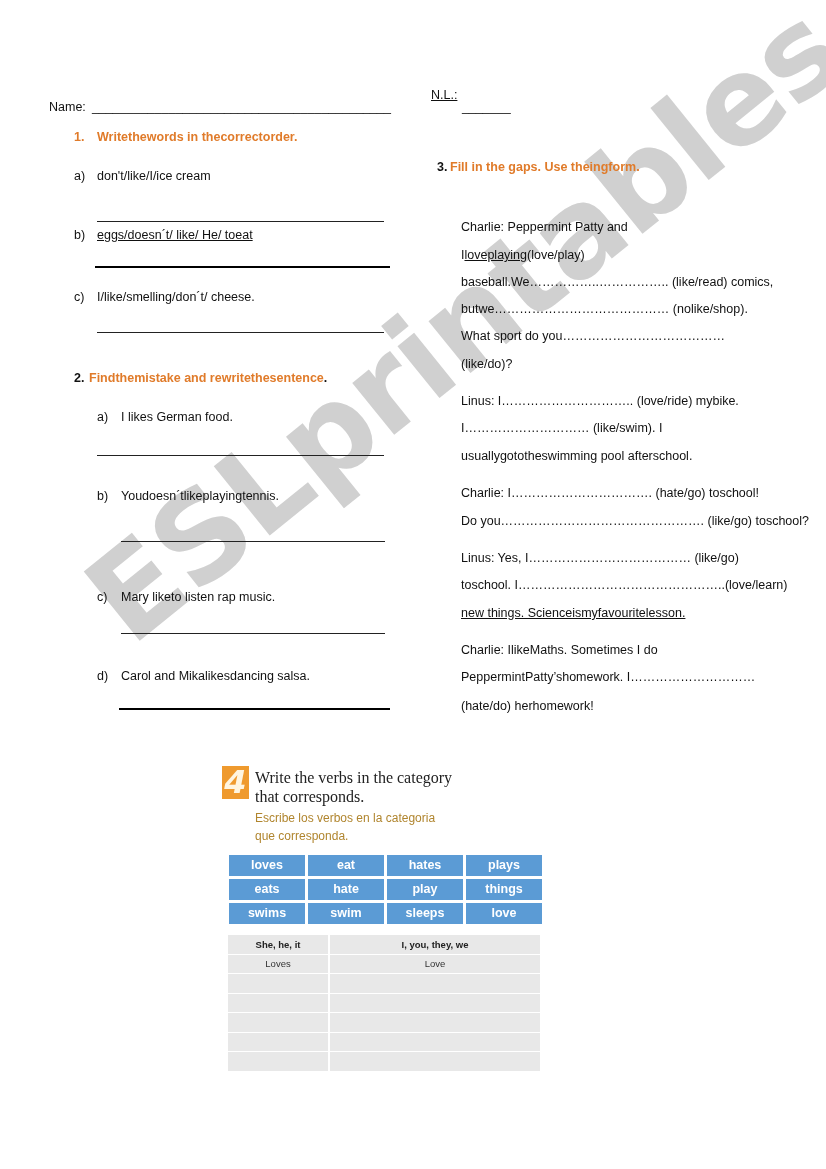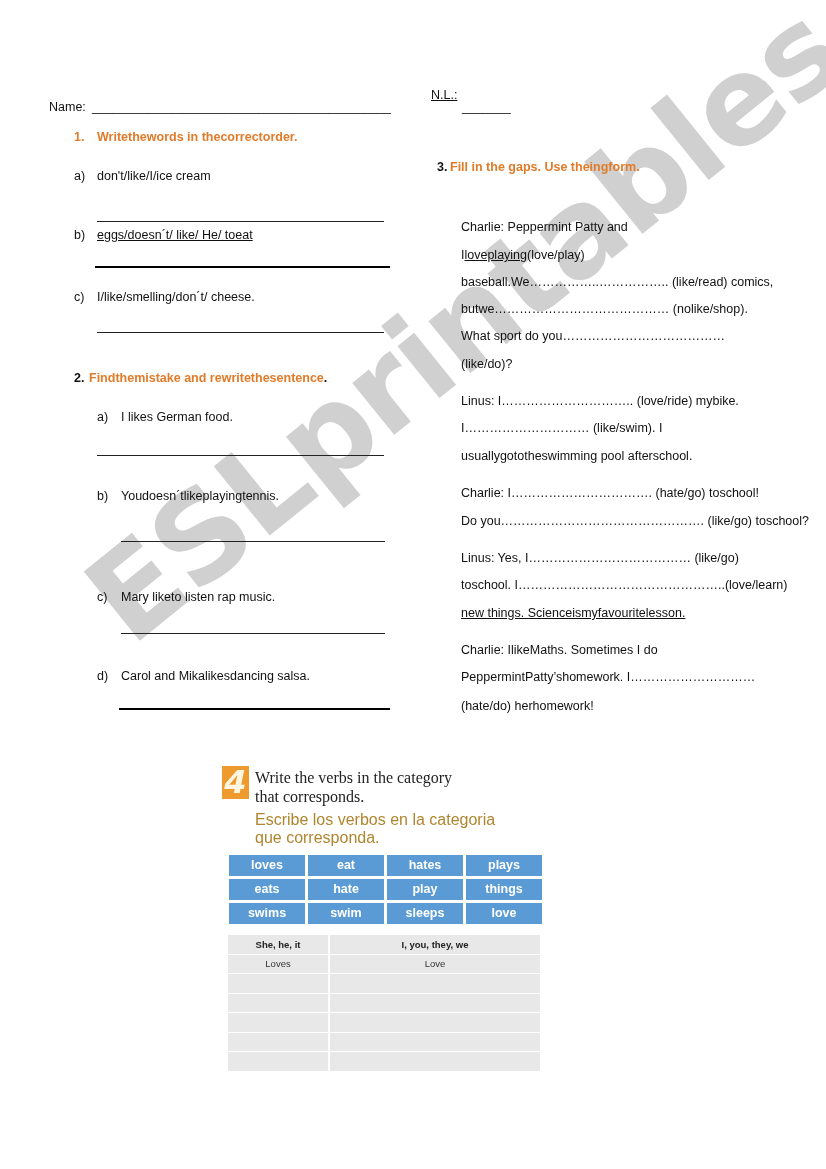--- a/index.html
+++ b/index.html
@@ -12,21 +12,21 @@
   .dashline { position:absolute; height:0; border-top:1px solid #222; }
   .solidline { position:absolute; height:0; border-top:2px solid #000; }
   .watermark { position:absolute; left:60px; top:560px; transform:rotate(-39deg); transform-origin:left top;
                font-family:"DejaVu Sans", sans-serif; font-weight:bold; font-size:122px; color:#c8c8c8;
                opacity:0.85; letter-spacing:-2px; pointer-events:none; white-space:nowrap; z-index:0; }
   .content { position:absolute; inset:0; z-index:1; }
   .ex4-num { position:absolute; left:222px; top:766px; width:27px; height:33px; background:#ef9a2e;
              color:#fff5e0; font-family:"DejaVu Sans", sans-serif; font-weight:bold; font-size:32px;
              line-height:33px; text-align:center; font-style:italic; }
   .ex4-en { position:absolute; left:255px; font-family:"Liberation Serif","DejaVu Serif",serif; font-size:16px; color:#222; }
-  .ex4-es { position:absolute; left:255px; font-family:"Liberation Sans",sans-serif; font-size:16px; color:#b0852e;text-align:center; }
+  .ex4-es { position:absolute; left:255px; font-family:"Liberation Sans",sans-serif; font-size:12px; color:#b0852e;text-align:center; }
   .verb-grid { position:absolute; left:229px; top:855px; width:313px; display:grid;
                grid-template-columns:repeat(4, 1fr); column-gap:3px; row-gap:3px; }
   .verb { background:#5b9bd5; color:#fff; font-weight:bold; font-size:12.5px; text-align:center; height:21px; line-height:21px; }
   .cat-table { position:absolute; left:228px; top:935px; width:314px; border-collapse:collapse; }
   .cat-table td, .cat-table th { background:#e8e8e8; height:18.5px; padding:0; font-size:9.5px; text-align:center;
               border-right:2px solid #fff; border-bottom:1px solid #fff; color:#333; }
   .cat-table th { font-weight:bold; color:#222; }
   .cat-table .c1 { width:100px;margin-left:16px; }
 </style>
 </head>

